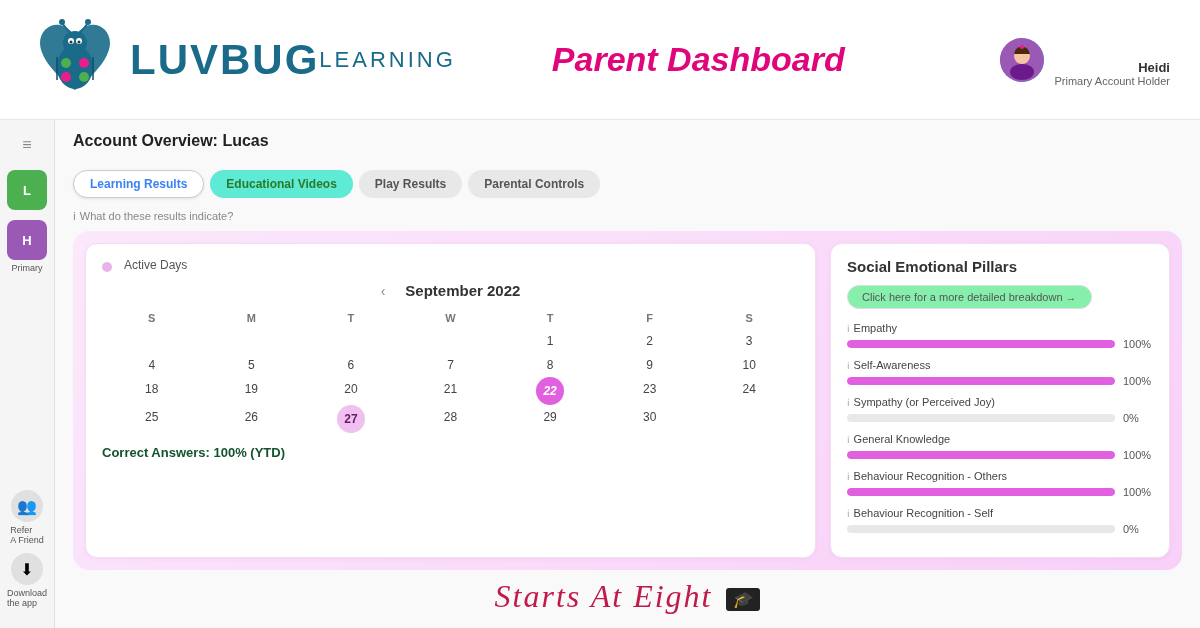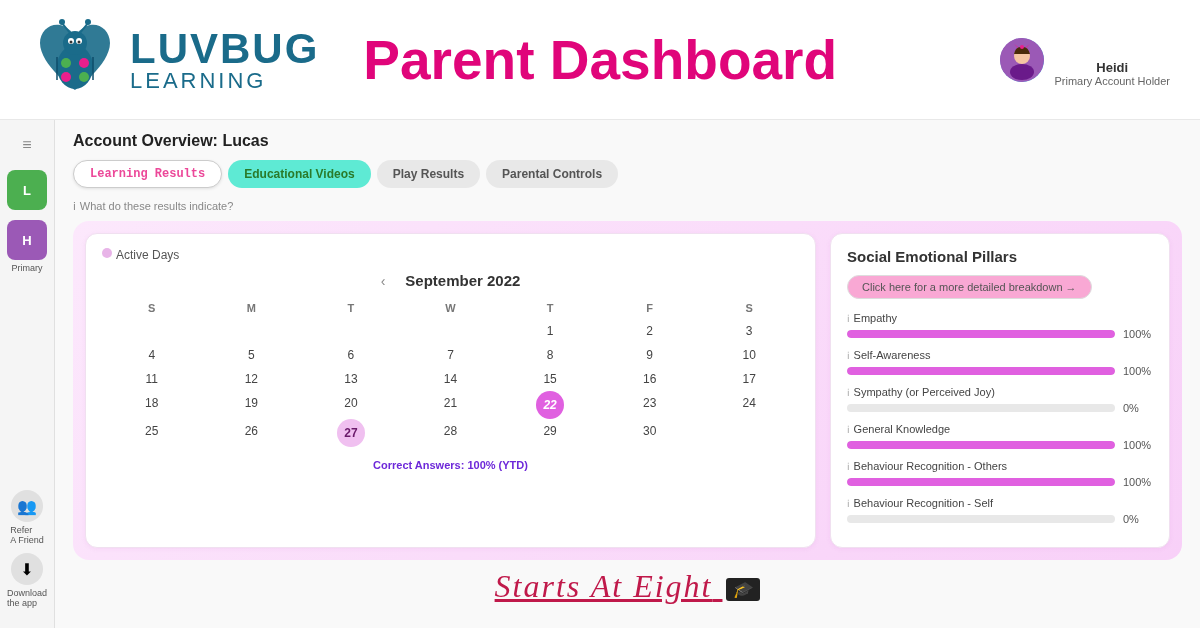--- a/index.html
+++ b/index.html
@@ -18,58 +18,60 @@
       display: flex;
       align-items: center;
       gap: 10px;
     }
     .logo-bug {
       width: 90px;
       height: 90px;
     }
     .logo-text {
       display: flex;
-      flex-direction: column;
+      flex-direction: row;
       line-height: 1;
+      align-items: center;
     }
     .logo-luvbug {
       font-size: 42px;
       font-weight: 900;
       color: #1a6b8a;
       letter-spacing: 2px;
     }
     .logo-learning {
       font-size: 22px;
       font-weight: 400;
       color: #1a6b8a;
       letter-spacing: 3px;
     }
     .page-title {
-      font-size: 55px;
+      font-size: 34px;
       font-weight: 900;
       color: #e0057a;
-      margin-left: 44px;
+      margin-left: 96px;
+      font-style: italic;
     }
     .header-user {
       margin-left: auto;
       display: flex;
       align-items: center;
       gap: 10px;
     }
     .user-avatar {
       width: 44px;
       height: 44px;
       border-radius: 50%;
       background: linear-gradient(135deg, #9b59b6, #3498db);
       display: flex;
       align-items: center;
       justify-content: center;
       overflow: hidden;
     }
-    .user-info { text-align: center; margin-top: 27px; }
+    .user-info { text-align: right; margin-top: 27px; }
     .user-name { font-weight: 700; font-size: 13px; color: #333; }
     .user-role { font-size: 11px; color: #666; }
 
     
     .main-layout {
       display: flex;
       height: calc(628px - 120px);
     }
 
     
@@ -145,21 +147,21 @@
     
     .content-area {
       flex: 1;
       background: #f9f9f9;
       padding: 12px 18px;
       overflow: hidden;
     }
     .account-overview {
       font-size: 16px;
       color: #444;
-      margin-bottom: 10px;
+      margin-bottom: 20px;
     }
     .account-overview span {
       font-weight: 700;
       color: #222;
     }
 
     
     .tabs {
       display: flex;
       gap: 6px;
@@ -170,24 +172,23 @@
       border-radius: 20px;
       font-size: 12px;
       font-weight: 600;
       cursor: pointer;
       border: none;
       background: #e8e8e8;
       color: #555;
     }
     .tab.active {
       background: #fff;
-      color: #ec4899;
+      color: #3b82f6;
       border: 1.5px solid #ccc;
       box-shadow: 0 1px 3px rgba(0,0,0,0.1);
-      font-family: Liberation Mono, monospace;
     }
     .tab.green-tab {
       background: #5eead4;
       color: #2a7a2a;
     }
 
     
     .question-hint {
       font-size: 11px;
       color: #888;
@@ -207,22 +208,22 @@
     
     .calendar-card {
       background: #fff;
       border-radius: 12px;
       padding: 14px 16px;
       border: 1px solid #f0e0f0;
       box-shadow: 0 1px 4px rgba(200,100,200,0.1);
     }
     .calendar-legend {
       display: flex;
-      align-items: flex-start;
-      gap: 4px;
+      align-items: flex-end;
+      gap: 12px;
       margin-bottom: 10px;
       font-size: 12px;
       color: #555;
     }
     .legend-dot {
       width: 10px;
       height: 10px;
       border-radius: 50%;
       background: #e8b4e8;
     }
@@ -282,43 +283,43 @@
       height: 28px;
       display: flex;
       align-items: center;
       justify-content: center;
       margin: auto;
       color: #fff;
       font-weight: 700;
       font-style: italic;
     }
     .correct-answers {
-      text-align: center;
+      text-align: left;
       margin-top: 12px;
-      font-size: 11px;
+      font-size: 13px;
       font-weight: 700;
-      color: #6d28d9;
+      color: #14532d;
     }
 
     
     .pillars-card {
       background: #fff;
       border-radius: 12px;
       padding: 14px 16px;
       border: 1px solid #f0e0f0;
       box-shadow: 0 1px 4px rgba(200,100,200,0.1);
     }
     .pillars-title {
       font-size: 15px;
       font-weight: 700;
       color: #333;
       margin-bottom: 10px;
     }
     .pillars-breakdown-btn {
-      background: #f9a8d4;
+      background: #86efac;
       border: 1px solid #ddd;
       border-radius: 20px;
       padding: 5px 14px;
       font-size: 11px;
       color: #555;
       cursor: pointer;
       margin-bottom: 12px;
       display: flex;
       align-items: center;
       gap: 4px;
@@ -367,21 +368,20 @@
 
     
     .footer-text {
       text-align: center;
       font-size: 32px;
       color: #c0194a;
       font-style: italic;
       font-family: 'Georgia', serif;
       padding: 8px 0 4px;
       letter-spacing: 2px;
-      text-decoration: underline;
     }
   </style>
 </head>
 <body>
 
 <div class="top-banner">
   <div class="logo-area">
 
     <svg class="logo-bug" viewBox="0 0 90 90" xmlns="http://www.w3.org/2000/svg">
 
@@ -514,29 +514,20 @@
             <div class="cal-row">
               <div class="cal-cell">4</div>
               <div class="cal-cell">5</div>
               <div class="cal-cell">6</div>
               <div class="cal-cell">7</div>
               <div class="cal-cell">8</div>
               <div class="cal-cell">9</div>
               <div class="cal-cell">10</div>
             </div>
 
-            <div class="cal-row">
-              <div class="cal-cell">11</div>
-              <div class="cal-cell">12</div>
-              <div class="cal-cell">13</div>
-              <div class="cal-cell">14</div>
-              <div class="cal-cell">15</div>
-              <div class="cal-cell">16</div>
-              <div class="cal-cell">17</div>
-            </div>
 
             <div class="cal-row">
               <div class="cal-cell">18</div>
               <div class="cal-cell">19</div>
               <div class="cal-cell">20</div>
               <div class="cal-cell">21</div>
               <div class="cal-cell highlighted">22</div>
               <div class="cal-cell">23</div>
               <div class="cal-cell">24</div>
             </div>

